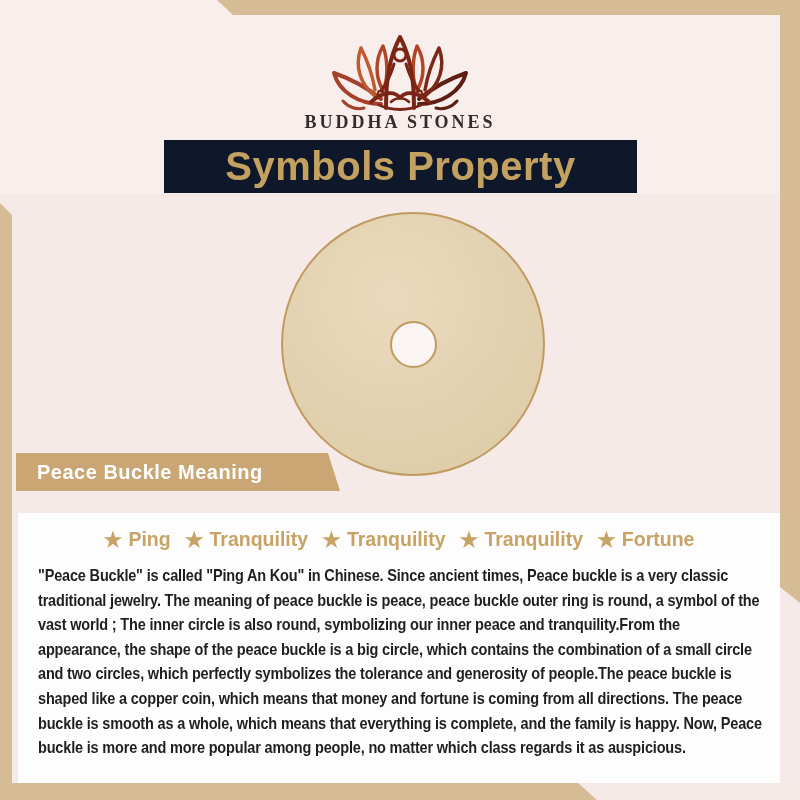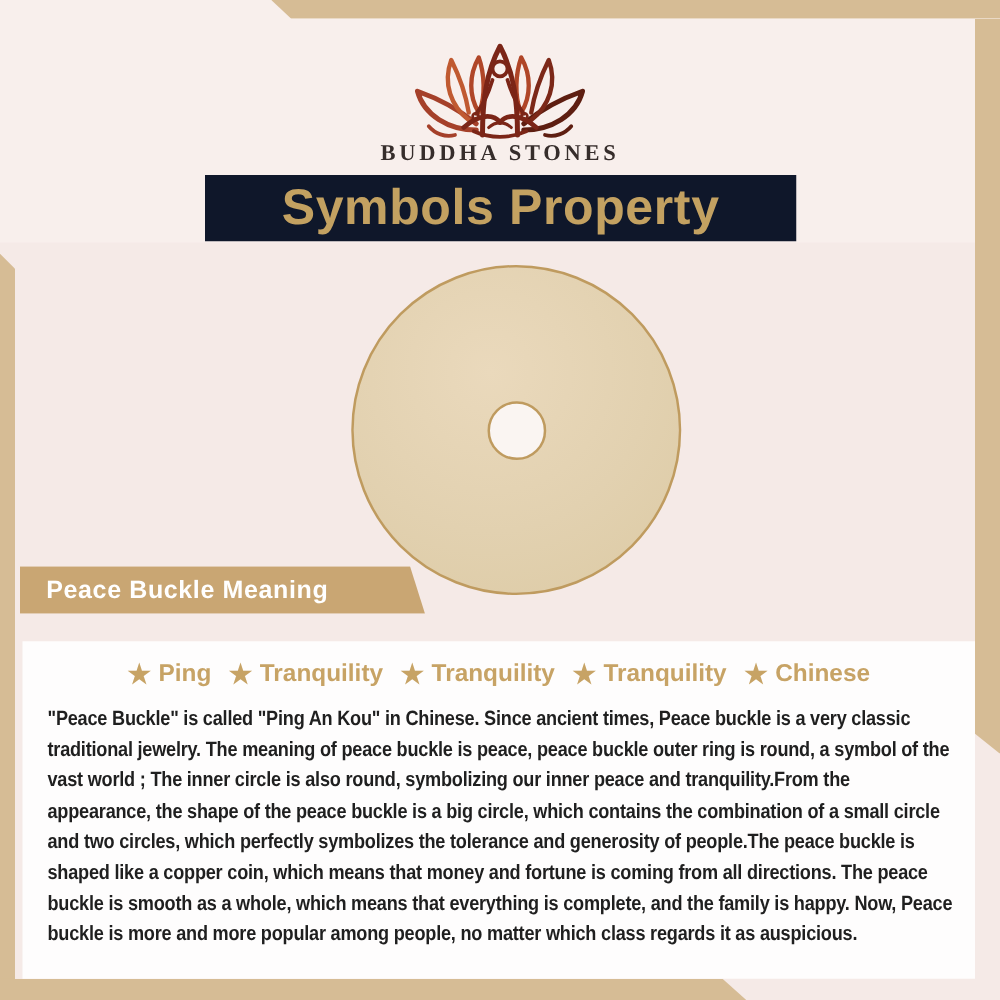--- a/index.html
+++ b/index.html
@@ -113,18 +113,18 @@
       <span class="prop">
         <span class="star">★</span>
         <span>Tranquility</span>
       </span>
       <span class="prop">
         <span class="star">★</span>
         <span>Tranquility</span>
       </span>
       <span class="prop">
         <span class="star">★</span>
-        <span>Chinese</span>
+        <span>Fortune</span>
       </span>
     </div>
     <div class="desc">"Peace Buckle" is called "Ping An Kou" in Chinese. Since ancient times, Peace buckle is a very classic traditional jewelry. The meaning of peace buckle is peace, peace buckle outer ring is round, a symbol of the vast world ; The inner circle is also round, symbolizing our inner peace and tranquility.From the appearance, the shape of the peace buckle is a big circle, which contains the combination of a small circle and two circles, which perfectly symbolizes the tolerance and generosity of people.The peace buckle is shaped like a copper coin, which means that money and fortune is coming from all directions. The peace buckle is smooth as a whole, which means that everything is complete, and the family is happy. Now, Peace buckle is more and more popular among people, no matter which class regards it as auspicious.</div>
   </div>
 </div>
 
 </body></html>

